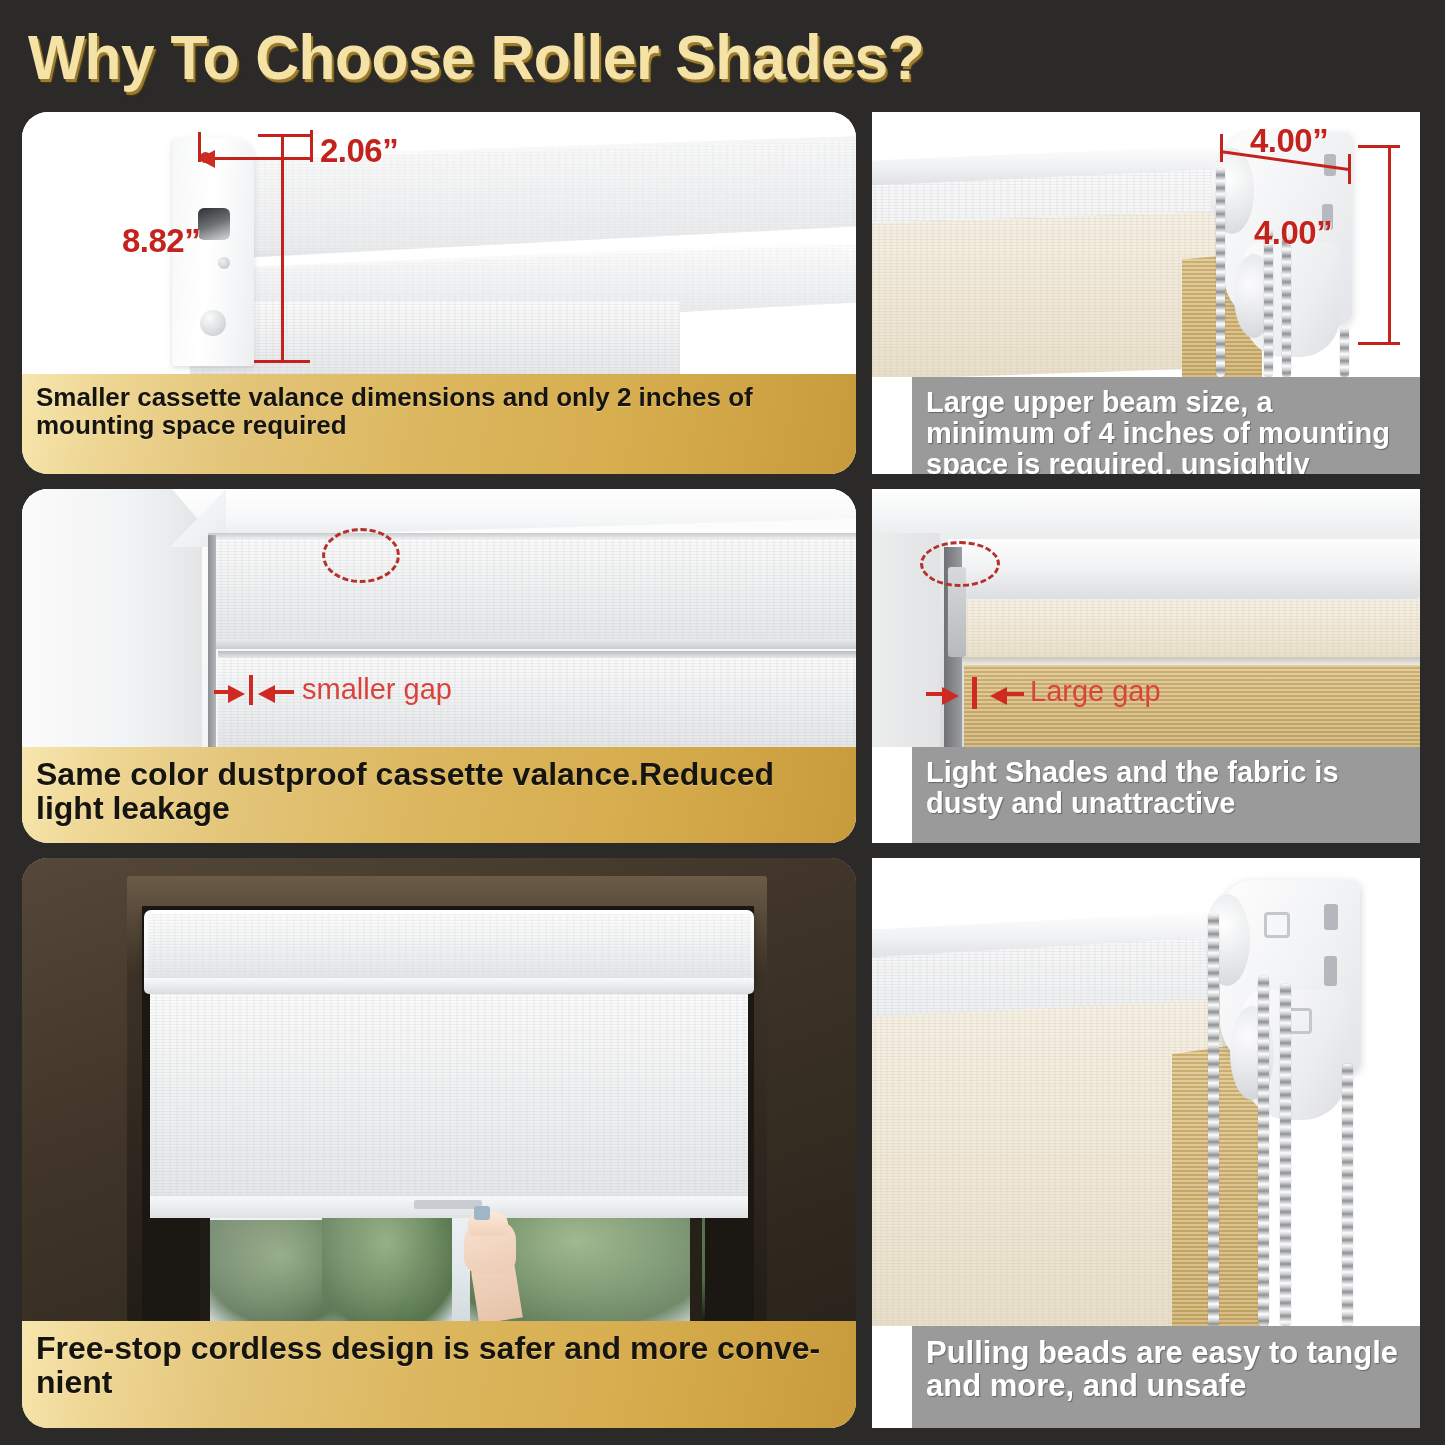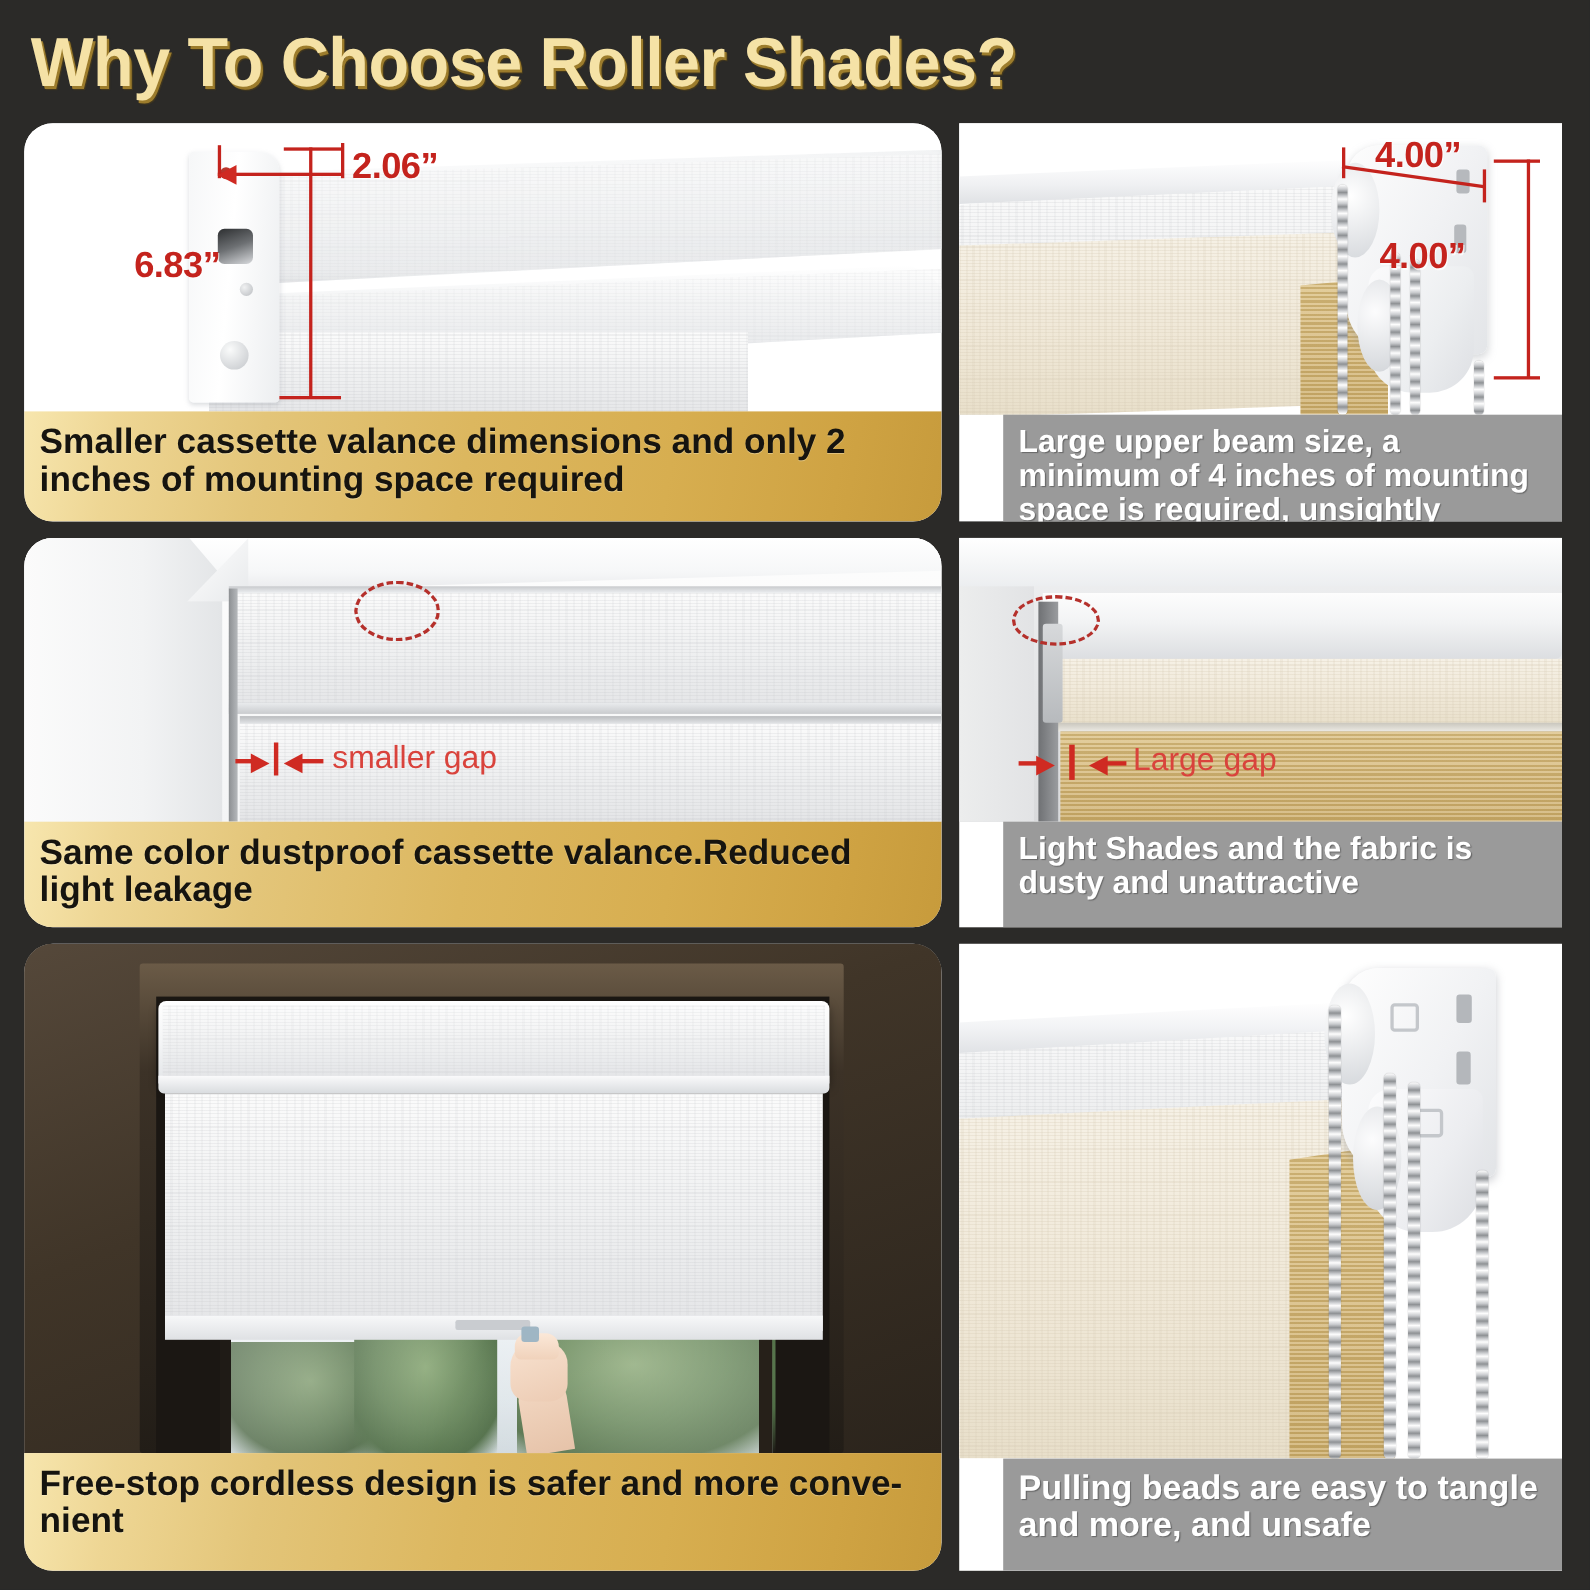--- a/index.html
+++ b/index.html
@@ -183,24 +183,24 @@
 
       <div class="dim-line-v" style="left:176px; top:20px; height:30px;"></div>
       <div class="dim-line-v" style="left:288px; top:18px; height:32px;"></div>
       <div class="dim-line-h" style="left:176px; top:45px; width:112px;"></div>
       <div class="arrow-l" style="left:176px; top:38px;"></div>
       <div class="dim-label" style="left:298px; top:20px;">2.06”</div>
 
       <div class="dim-line-h" style="left:236px; top:22px; width:52px;"></div>
       <div class="dim-line-h" style="left:232px; top:248px; width:56px;"></div>
       <div class="dim-line-v" style="left:259px; top:22px; height:228px;"></div>
-      <div class="dim-label" style="left:100px; top:110px;">6.83”</div>
-    </div>
-
-    <div class="caption gold" style="height:100px; font-size:32px;">
+      <div class="dim-label" style="left:100px; top:110px;">8.82”</div>
+    </div>
+
+    <div class="caption gold" style="height:100px; font-size:26px;">
       <span class="cap-text">Smaller cassette valance dimensions and only 2 inches of mounting space required</span>
     </div>
   </div>
 
   <div class="panel bad" style="left:872px; top:112px; width:548px; height:362px;">
 
     <div class="photo" style="height:265px; background:#ffffff;">
 
       <div class="fabric-white" style="position:absolute; left:-10px; top:38px; width:420px; height:232px;
                   clip-path: polygon(0% 16%, 100% 0%, 100% 78%, 0% 100%);"></div>

